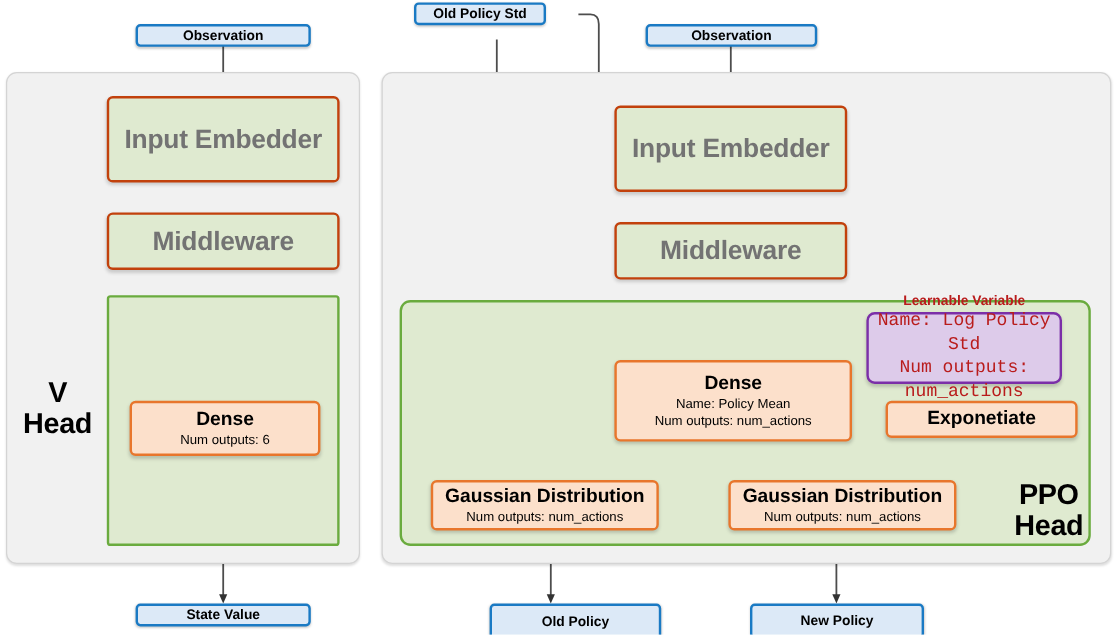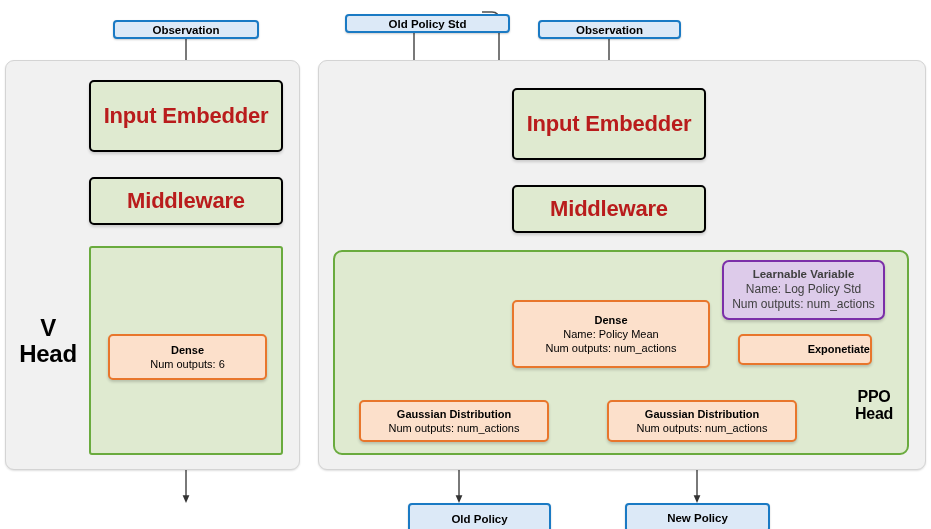--- a/index.html
+++ b/index.html
@@ -30,64 +30,64 @@
   .green-container {
     background: #dfead0;
     border: 2px solid #6aab3e;
     border-radius: 9px;
   }
   .green-container.sharp { border-radius: 3px; }
 
   
   .green-box {
     background: #dfead0;
-    border: 2px solid #000000;
+    border: 2px solid #c2410c;
     border-radius: 5px;
     display: flex;
     align-items: center;
     justify-content: center;
     box-shadow: 0 2px 3px rgba(0,0,0,0.16);
-    color: #b91c1c;
+    color: #737373;
     font-weight: bold;
     letter-spacing: -0.2px;
   }
 
   
   .orange-box {
     background: #fce0cb;
     border: 2px solid #e8762c;
     border-radius: 5px;
     display: flex;
     flex-direction: column;
     align-items: center;
     justify-content: center;
     box-shadow: 0 2px 3px rgba(0,0,0,0.18);
     color: #000000;
     text-align: center;
     line-height: 1.28;
   }
-  .orange-box .ttl { font-weight: bold; font-size: 11px; }
+  .orange-box .ttl { font-weight: bold; font-size: 16px; }
   .orange-box .sub { font-size: 11px; }
 
   
   .purple-box {
     background: #ddcbea;
     border: 2px solid #7b2fa8;
     border-radius: 7px;
     display: flex;
     flex-direction: column;
     align-items: center;
     justify-content: center;
     box-shadow: 0 2px 3px rgba(0,0,0,0.18);
-    color: #404040;
+    color: #b91c1c;
     text-align: center;
     line-height: 1.3;
   }
   .purple-box .ttl { font-weight: bold; font-size: 11.5px; }
-  .purple-box .sub { font-size: 12px; }
+  .purple-box .sub { font-size: 15px; font-family: Liberation Mono, monospace; }
 
   
   .blue-box {
     background: #dce9f7;
     border: 2px solid #1a7ac4;
     border-radius: 4px;
     display: flex;
     align-items: center;
     justify-content: center;
     box-shadow: 0 1px 2px rgba(0,0,0,0.2);
@@ -145,21 +145,21 @@
       <path d="M805,365 Q805,383 766,383 Q741,383 741,398"></path>
 
       <path d="M459,442 L459,499"></path>
 
       <path d="M697,442 L697,499"></path>
     </g>
   </svg>
 
   <div class="abs blue-box" style="left:113px; top:20px; width:146px; height:19px;">Observation</div>
 
-  <div class="abs blue-box" style="left:345px; top:14px; width:165px; height:19px;">Old Policy Std</div>
+  <div class="abs blue-box" style="left:345px; top:2px; width:110px; height:19px;">Old Policy Std</div>
 
 
   <div class="abs blue-box" style="left:538px; top:20px; width:143px; height:19px;">Observation</div>
 
   <div class="abs panel" style="left:5px; top:60px; width:295px; height:410px;">
   </div>
 
   <div class="abs head-label" style="left:10px; top:315px; width:76px; font-size:24px;">
     <div>V</div>
     <div>Head</div>
@@ -178,49 +178,50 @@
 
   <div class="abs panel" style="left:318px; top:60px; width:608px; height:410px;">
   </div>
 
   <div class="abs green-box" style="left:512px; top:88px; width:194px; height:72px; font-size:22px;">Input Embedder</div>
 
   <div class="abs green-box" style="left:512px; top:185px; width:194px; height:48px; font-size:22px;">Middleware</div>
 
   <div class="abs green-container" style="left:333px; top:250px; width:576px; height:205px;"></div>
 
-  <div class="abs head-label" style="left:836px; top:388px; width:76px; font-size:16px;">
+  <div class="abs head-label" style="left:836px; top:400px; width:76px; font-size:24px;">
     <div>PPO</div>
     <div>Head</div>
   </div>
 
   <div class="abs orange-box" style="left:512px; top:300px; width:198px; height:68px;">
     <div class="ttl">Dense</div>
     <div class="sub">Name: Policy Mean</div>
     <div class="sub">Num outputs: num_actions</div>
   </div>
 
   <div class="abs purple-box" style="left:722px; top:260px; width:163px; height:60px;">
     <div class="ttl">Learnable Variable</div>
     <div class="sub">Name: Log Policy Std</div>
     <div class="sub">Num outputs: num_actions</div>
   </div>
 
-  <div class="abs orange-box" style="left:738px; top:334px; width:134px; height:31px;align-items:flex-end;">
+  <div class="abs orange-box" style="left:738px; top:334px; width:160px; height:31px;">
     <div class="ttl">Exponetiate</div>
   </div>
 
   <div class="abs orange-box" style="left:359px; top:400px; width:190px; height:42px;">
     <div class="ttl">Gaussian Distribution</div>
     <div class="sub">Num outputs: num_actions</div>
   </div>
 
   <div class="abs orange-box" style="left:607px; top:400px; width:190px; height:42px;">
     <div class="ttl">Gaussian Distribution</div>
     <div class="sub">Num outputs: num_actions</div>
   </div>
 
+  <div class="abs blue-box" style="left:113px; top:503px; width:146px; height:19px;">State Value</div>
 
   <div class="abs blue-box" style="left:408px; top:503px; width:143px; height:31px;">Old Policy</div>
 
   <div class="abs blue-box" style="left:625px; top:503px; width:145px; height:29px;">New Policy</div>
 
 </div>
 
 </body></html>

